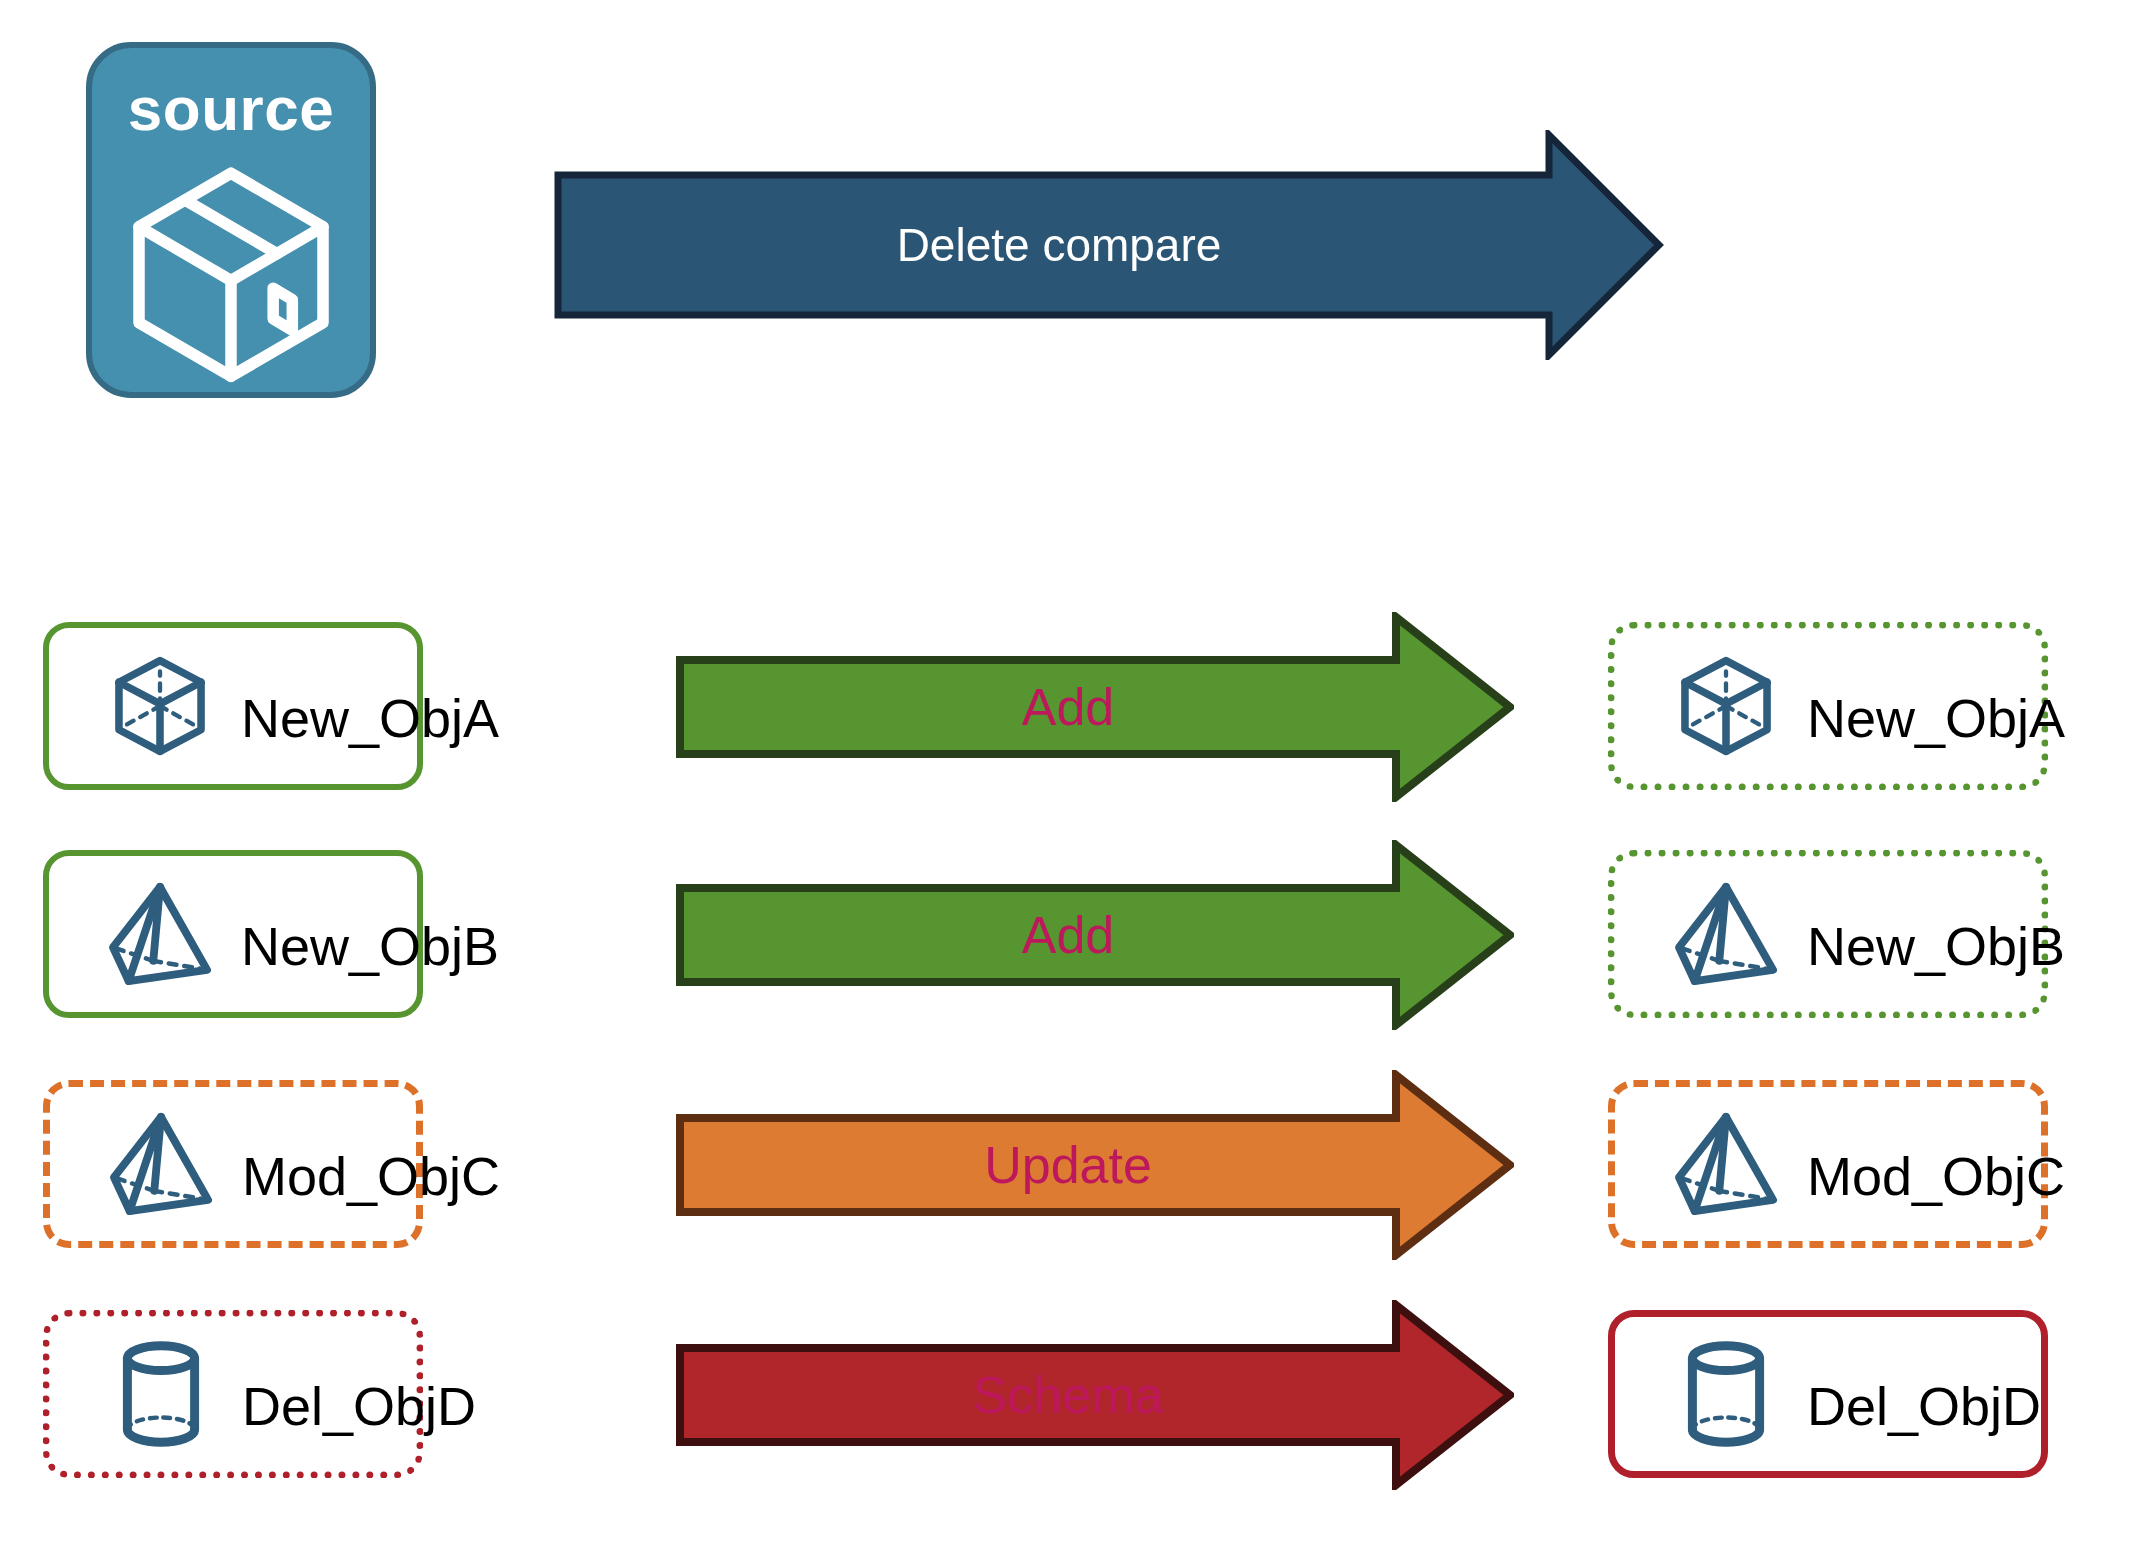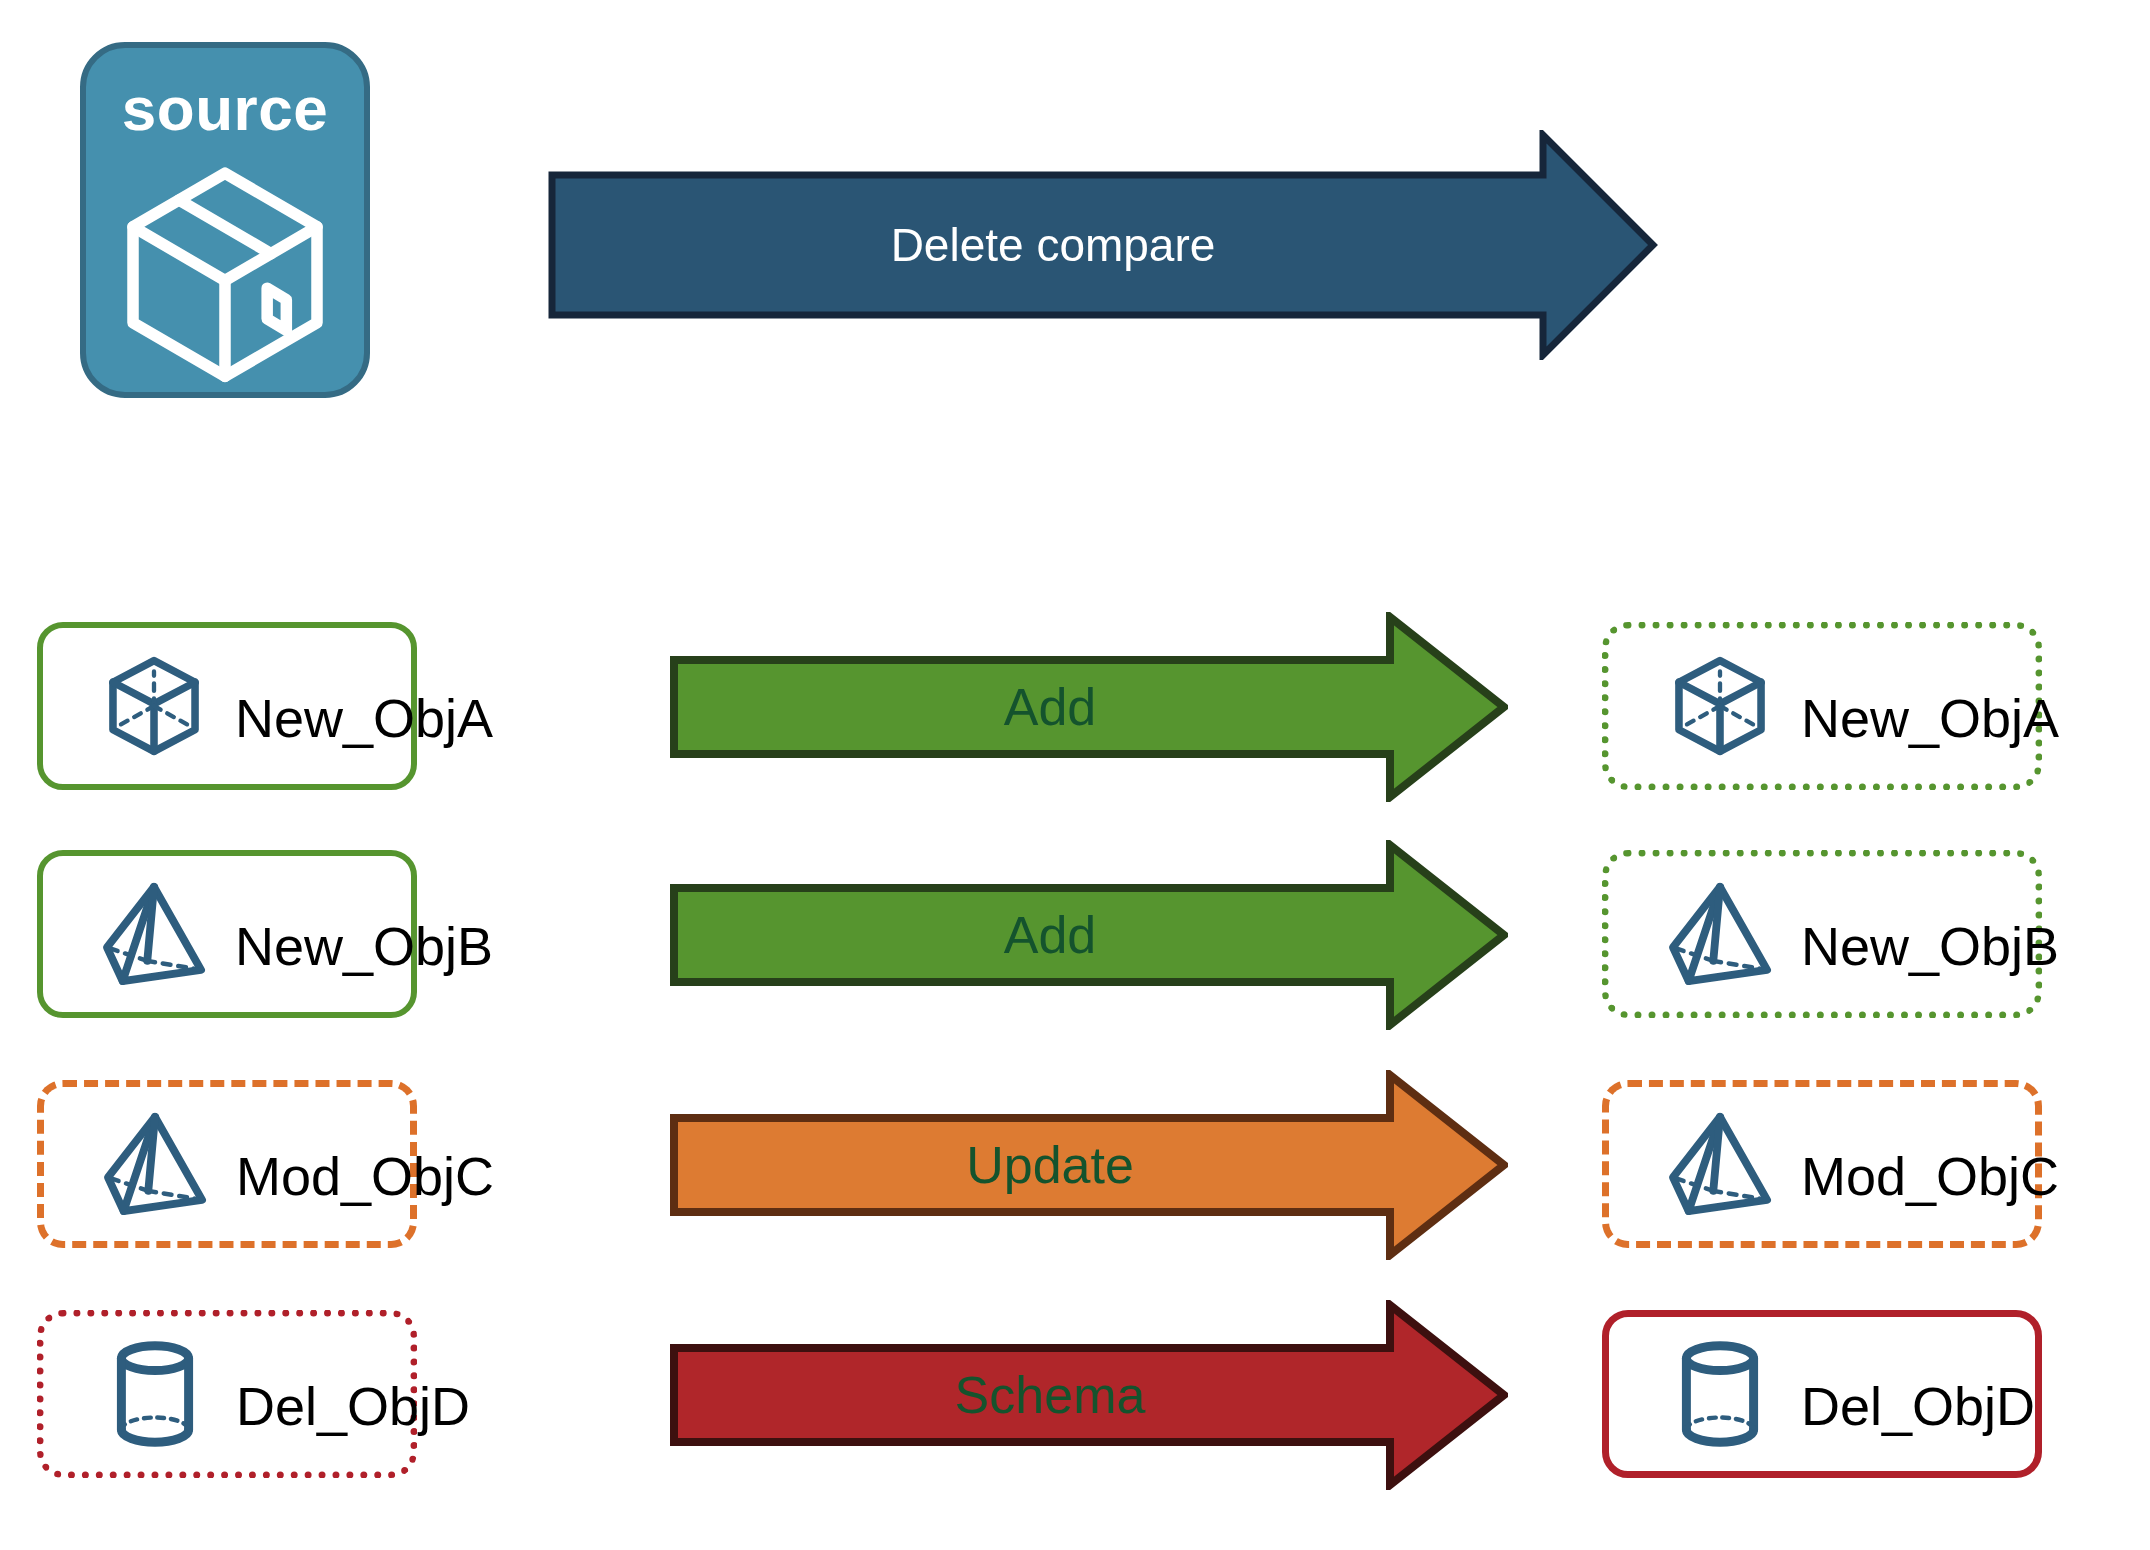--- a/index.html
+++ b/index.html
@@ -1,17 +1,17 @@
 <!DOCTYPE html>
 <html><head>
 <meta charset="utf-8">
 <style>
   html,body{margin:0;padding:0;background:#ffffff;}
   body{width:2150px;height:1550px;font-family:"Liberation Sans",sans-serif;position:relative;overflow:hidden;}
-  #stage{position:absolute;left:2px;top:0;width:1976px;height:1550px;}
+  #stage{position:absolute;left:8px;top:0;width:1976px;height:1550px;}
 
   
   .endpoint{position:absolute;border-radius:44px;box-sizing:border-box;
             display:flex;flex-direction:column;align-items:center;}
   .endpoint .ep-title{font-size:62px;font-weight:bold;color:#ffffff;letter-spacing:.5px;
                       margin-top:36px;line-height:1;}
   .endpoint .ep-icon{flex:1;display:flex;align-items:center;justify-content:center;width:100%;}
 
   #source-panel{left:78px;top:42px;width:290px;height:356px;}
   #target-panel{left:1662px;top:53px;width:381px;height:344px;}
@@ -31,21 +31,21 @@
 
   .bd-solid-green  {border:6px solid #56952F;}
   .bd-dot-green    {border:7px dotted #56952F;}
   .bd-dash-orange  {border:7px dashed #DD712A;text-align:center;}
   .bd-dot-red      {border:7px dotted #B0202A;}
   .bd-solid-red    {border:7px solid #B0202A;}
 
   .row-arrow{position:absolute;}
   .row-arrow .lbl{position:absolute;left:0;top:0;height:100%;width:760px;
                   display:flex;align-items:center;justify-content:center;
-                  font-size:52px;color:#14532d;pointer-events:none;}
+                  font-size:52px;color:#be185d;pointer-events:none;padding-left:12px;}
 </style>
 </head>
 <body>
 
 <div id="stage">
 
   <div id="source-panel" class="endpoint">
     <svg width="290" height="356" viewBox="0 0 290 356" style="position:absolute;left:0;top:0;">
       <rect x="3" y="3" width="284" height="350" rx="42" ry="42" fill="#4590AE" stroke="#356B84" stroke-width="6"></rect>
     </svg>

